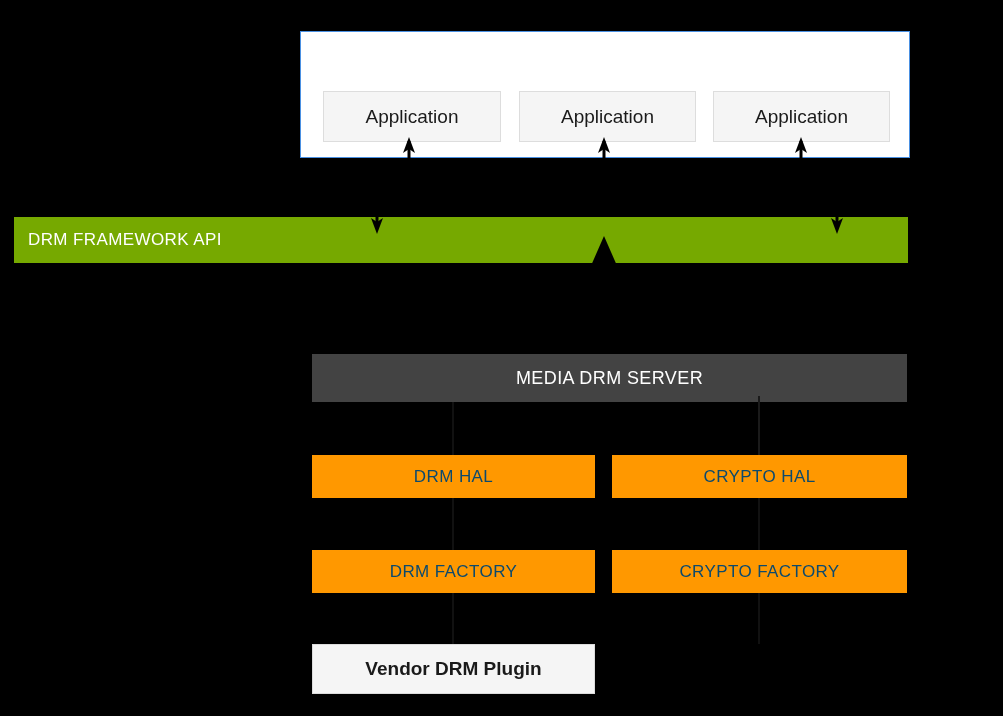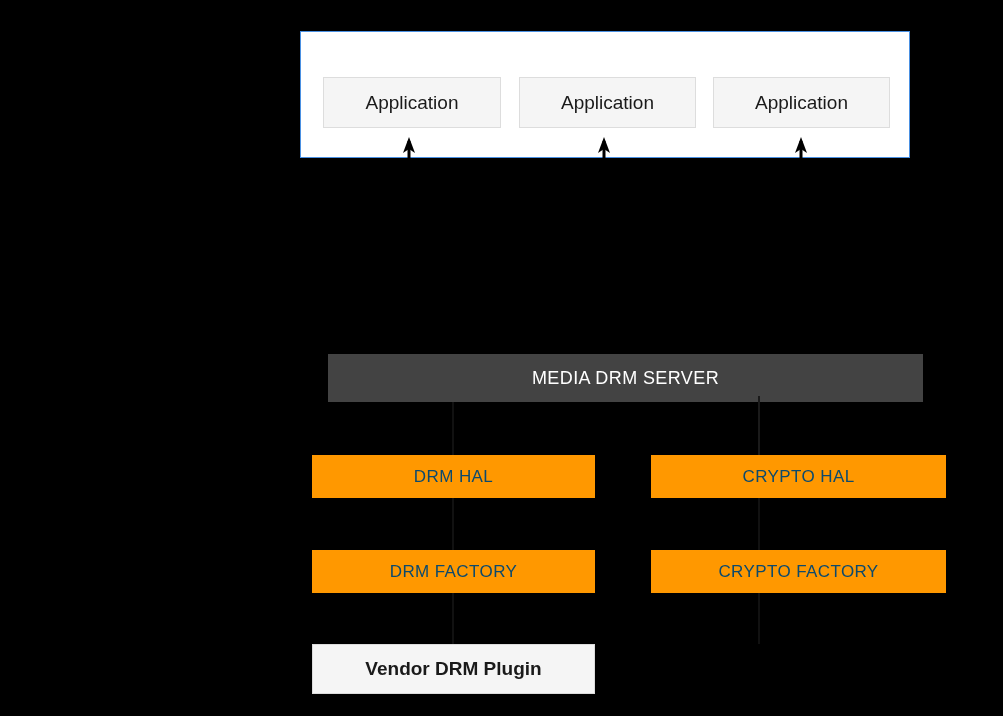--- a/index.html
+++ b/index.html
@@ -51,21 +51,21 @@
   }
   .apps-row {
     position: absolute;
     left: 0;
     top: 45px;
     width: 100%;
     height: 82px;
   }
   .app-box {
     position: absolute;
-    top: 0;
+    top: 14px;
     height: 51px;
     background: #f5f5f5;
     border: 1px solid #dddddd;
     box-sizing: border-box;
     display: flex;
     align-items: center;
     justify-content: center;
     color: #1a1a1a;
     font-size: 19px;
     font-weight: 400;
@@ -88,21 +88,21 @@
     font-size: 17px;
     font-weight: 500;
     letter-spacing: 0.4px;
     padding-left: 14px;
     box-sizing: border-box;
   }
 
   
   .server-bar {
     position: absolute;
-    left: 328px;
+    left: 312px;
     top: 354px;
     width: 595px;
     height: 48px;
     background: #434343;
     color: #ffffff;
     display: flex;
     align-items: center;
     justify-content: center;
     font-size: 18px;
     font-weight: 500;
@@ -116,21 +116,21 @@
     background: #ff9800;
     color: #0c4a6e;
     display: flex;
     align-items: center;
     justify-content: center;
     font-size: 17px;
     font-weight: 500;
     letter-spacing: 0.4px;
   }
   .col-left  { left: 312px; width: 283px; }
-  .col-right { left: 612px; width: 295px; margin-left: 39px; }
+  .col-right { left: 612px; width: 295px; }
 
   .row-hal     { top: 455px; }
   .row-factory { top: 550px; }
 
   
   .plugin-box {
     position: absolute;
     top: 644px;
     height: 50px;
     background: #f5f5f5;
@@ -160,20 +160,21 @@
 <div id="stage">
 
   <div class="apps-container">
     <div class="apps-row">
       <div class="app-box a1">Application</div>
       <div class="app-box a2">Application</div>
       <div class="app-box a3">Application</div>
     </div>
   </div>
 
+  <div class="framework-bar">DRM FRAMEWORK API</div>
 
   <div class="server-bar">MEDIA DRM SERVER</div>
 
   <div class="orange-box col-left row-hal">DRM HAL</div>
   <div class="orange-box col-right row-hal">CRYPTO HAL</div>
 
   <div class="orange-box col-right row-factory">CRYPTO FACTORY</div>
   <div class="orange-box col-left row-factory">DRM FACTORY</div>
 
   <div class="plugin-box col-left">Vendor DRM Plugin</div>

